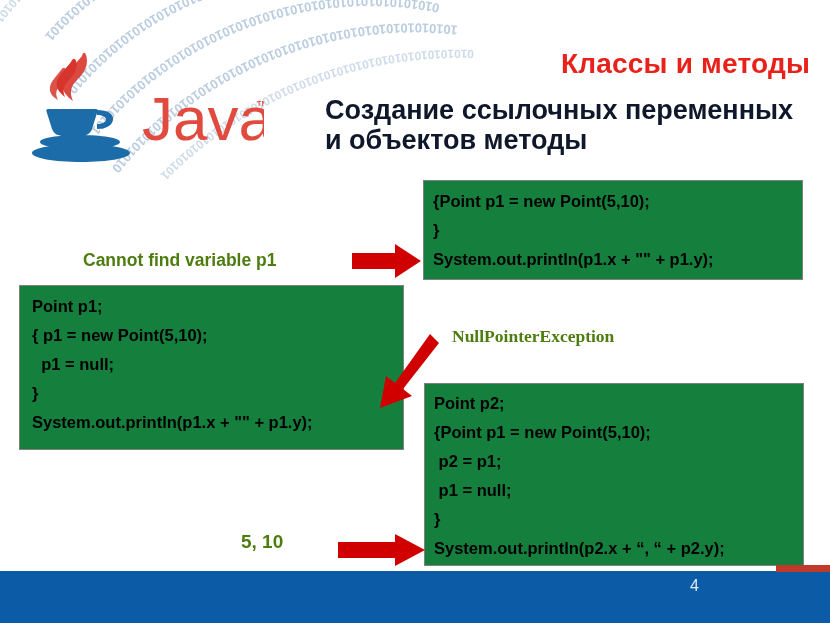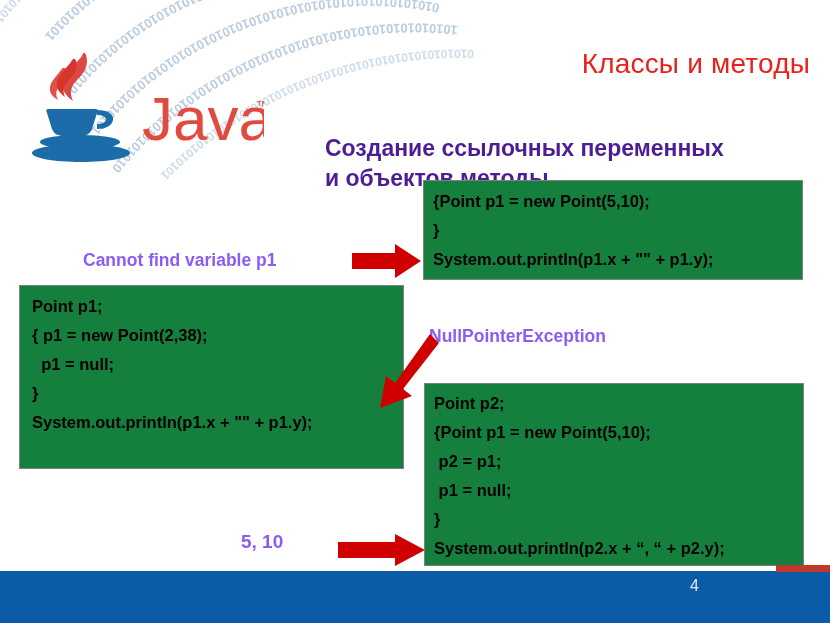--- a/index.html
+++ b/index.html
@@ -41,35 +41,34 @@
 
   
   .title-main {
     position: absolute;
     left: 330px;
     top: 48px;
     width: 480px;
     text-align: right;
     color: #E8211A;
     font-size: 28px;
-    font-weight: normal;
+    font-weight: bold;
     letter-spacing: 0.2px;
     z-index: 3;
   }
   .title-sub {
     position: absolute;
     left: 325px;
     top: 95px;
     width: 490px;
-    color: #4c1d95;
-    font-size: 23px;
+    color: #0f172a;
+    font-size: 27px;
     font-weight: bold;
     line-height: 30px;
     z-index: 3;
-    margin-top: 38px;
   }
   .title-sub .l2 { display: block; }
 
   
   .code-box {
     position: absolute;
     background: #15803d;
     border: 1px solid #808080;
     box-sizing: border-box;
     color: #000000;
@@ -87,42 +86,42 @@
     left: 423px;
     top: 180px;
     width: 380px;
     height: 100px;
     padding: 6px 0 0 9px;
   }
   #box-left {
     left: 19px;
     top: 285px;
     width: 385px;
-    height: 184px;
+    height: 165px;
     padding: 6px 0 0 12px;
   }
   #box-bottom-right {
     left: 424px;
     top: 383px;
     width: 380px;
     height: 183px;
     padding: 5px 0 0 9px;
   }
 
   
   .label-blue {
     position: absolute;
-    color: #8b5cf6;
+    color: #4d7c0f;
     font-size: 17.5px;
     font-weight: bold;
     white-space: nowrap;
     z-index: 5;
   }
   #label-cannot-find { left: 83px; top: 250px; }
-  #label-npe        { left: 429px; top: 326px; }
+  #label-npe        { left: 452px; top: 326px; font-family: Liberation Serif, serif; }
   #label-output     { left: 241px; top: 531px; font-size: 19px; }
 
   
   .arrow {
     position: absolute;
     z-index: 5;
   }
   #arrow-right-top  { left: 352px; top: 243px; width: 70px;  height: 36px; }
   #arrow-diagonal   { left: 378px; top: 332px; width: 62px;  height: 80px; }
   #arrow-right-bot  { left: 338px; top: 533px; width: 88px;  height: 34px; }
@@ -224,21 +223,21 @@
   </div>
 
   <div class="code-box" id="box-top-right">
     <span class="line">{Point p1 = new Point(5,10);</span>
     <span class="line">}</span>
     <span class="line">System.out.println(p1.x + "" + p1.y);</span>
   </div>
 
   <div class="code-box" id="box-left">
     <span class="line">Point p1;</span>
-    <span class="line">{ p1 = new Point(2,38);</span>
+    <span class="line">{ p1 = new Point(5,10);</span>
     <span class="line">  p1 = null;</span>
     <span class="line">}</span>
     <span class="line">System.out.println(p1.x + "" + p1.y);</span>
   </div>
 
   <div class="code-box" id="box-bottom-right">
     <span class="line">Point p2;</span>
     <span class="line">{Point p1 = new Point(5,10);</span>
     <span class="line"> p2 = p1;</span>
     <span class="line"> p1 = null;</span>

